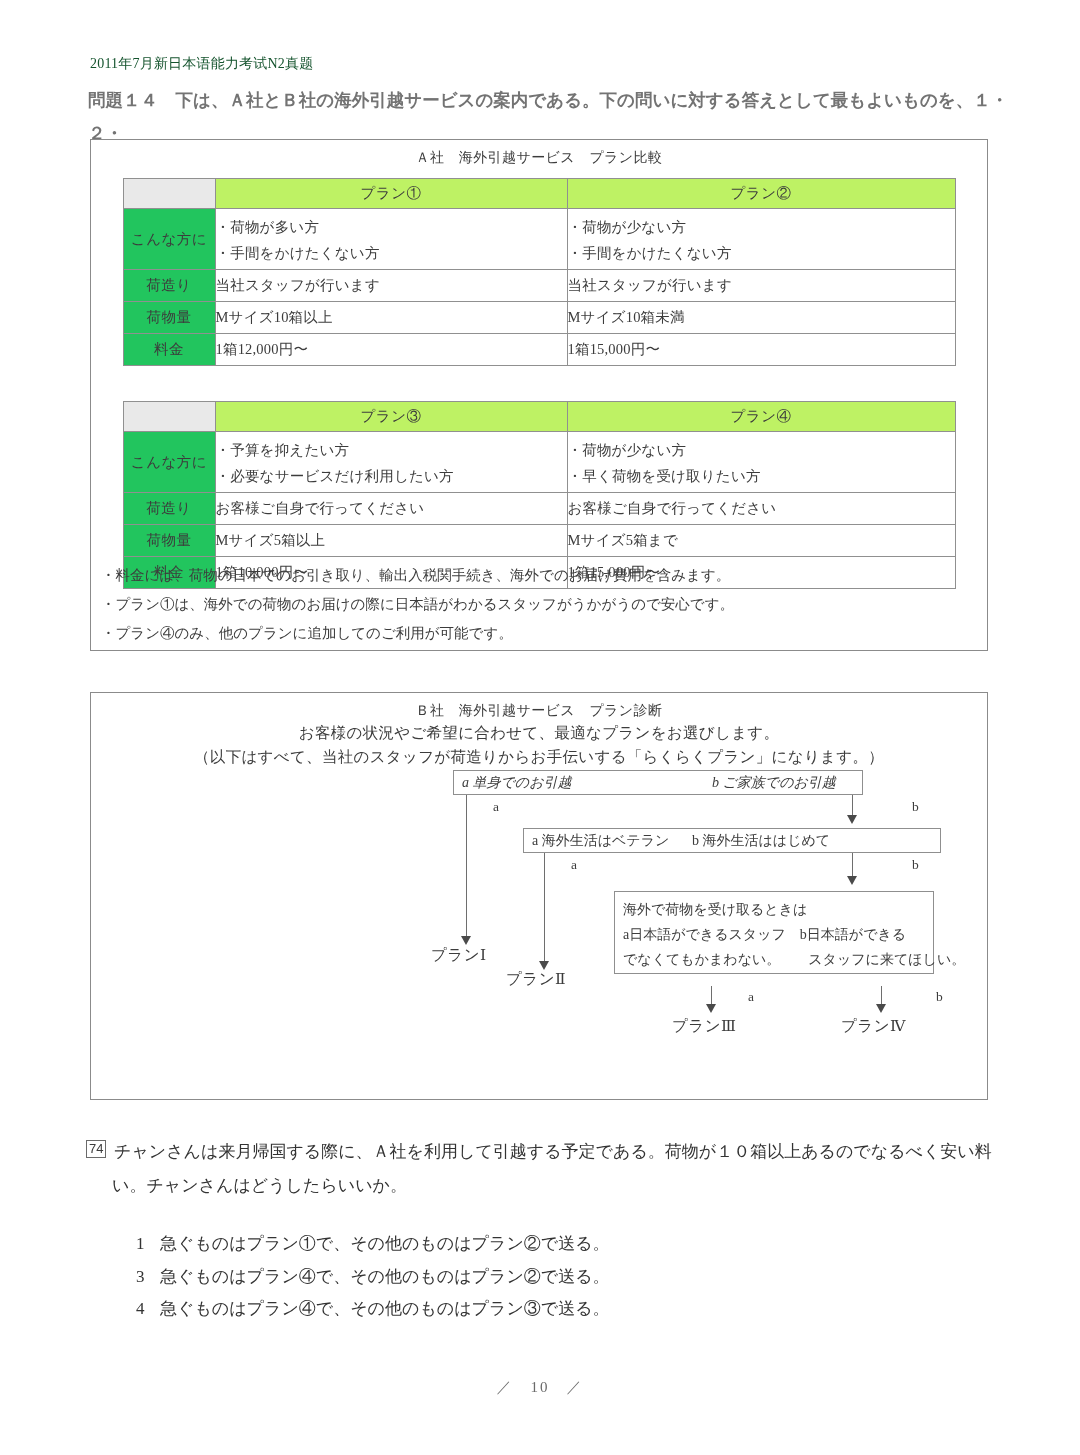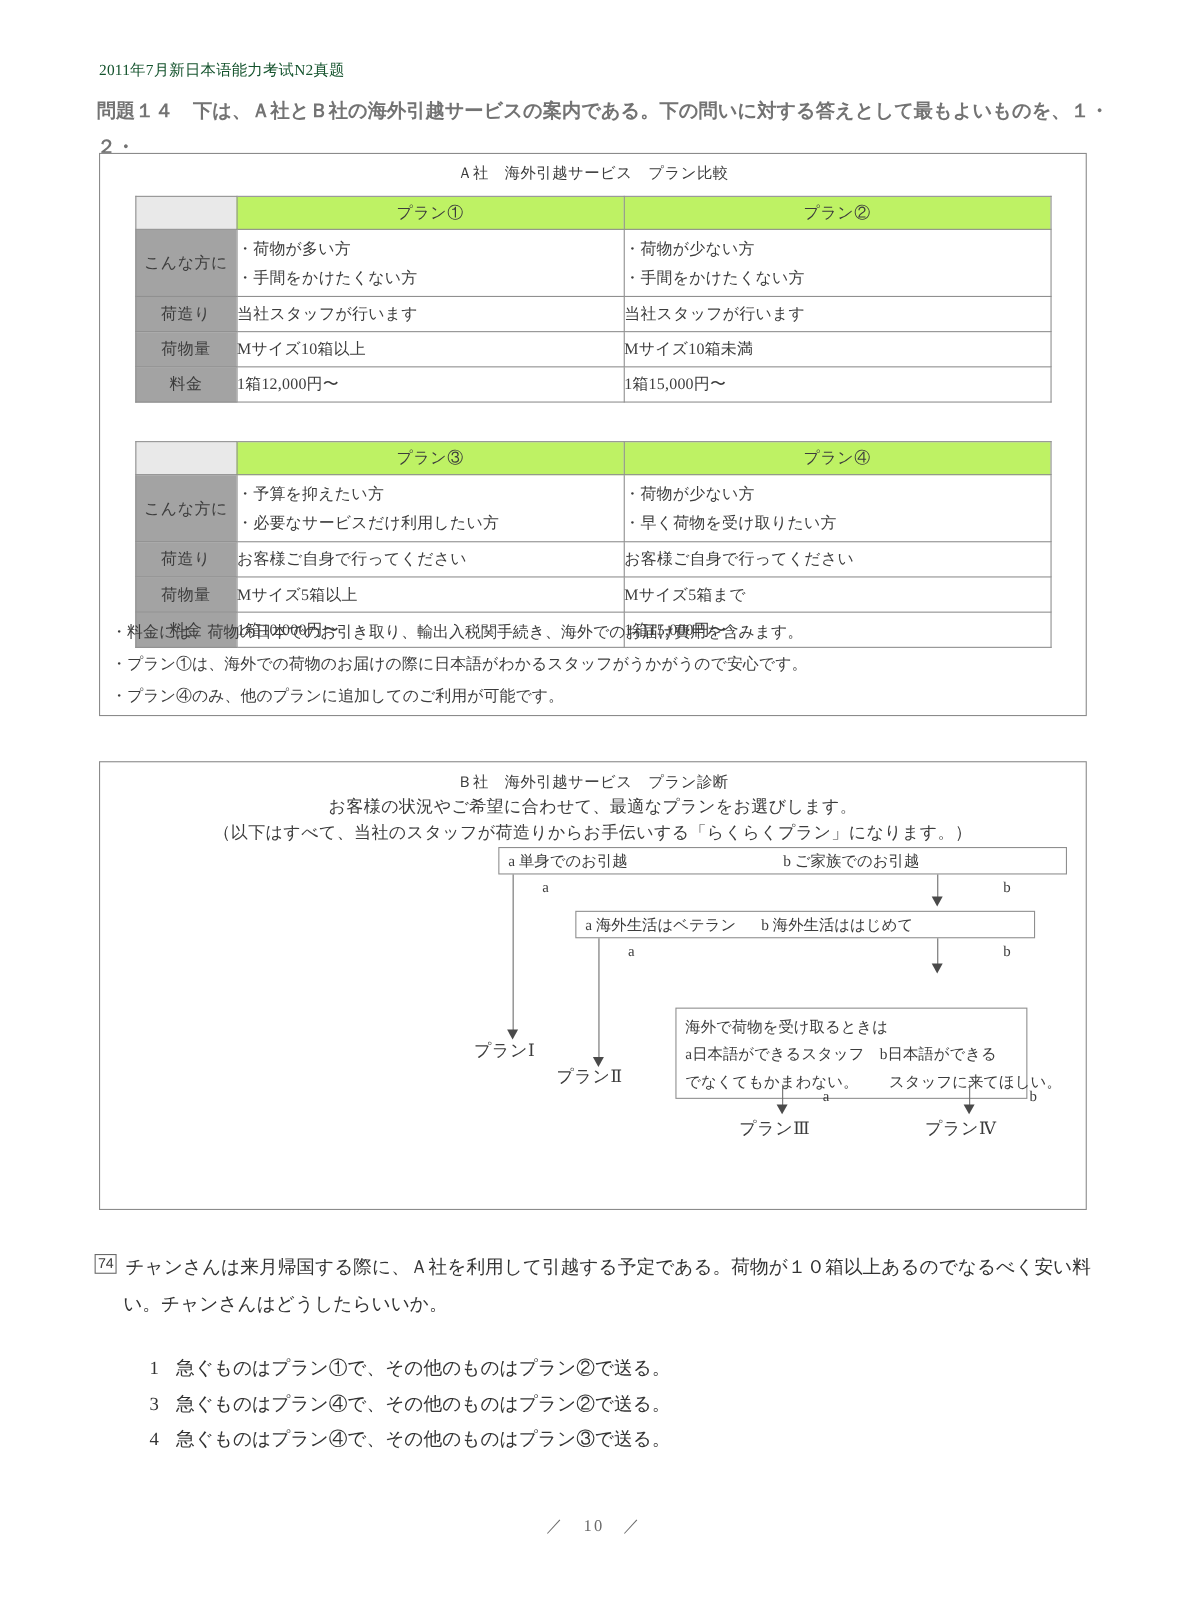--- a/index.html
+++ b/index.html
@@ -100,21 +100,21 @@
   .hdr-cell {
     background: #bef264;
     text-align: center;
     height: 29px;
     font-size: 15px;
     letter-spacing: 0.5px;
   }
   .hdr-blank { background: #e9e9e9; }
 
   .lbl-cell {
-    background: #a3a3a3;
+    background: #22c55e;
     text-align: center;
     letter-spacing: 0.5px;
   }
   .val-cell {
     padding-left: 7px;
     letter-spacing: 0.2px;
   }
   .row-who td { height: 58px; }
   .row-who .val-cell { padding-top: 2px; }
   .row-who .bline {
@@ -144,33 +144,33 @@
   }
   .flow-box {
     position: absolute;
     border: 1.2px solid #8f8f8f;
     box-sizing: border-box;
     background: #fff;
     font-size: 14px;
     color: #3c3c3c;
   }
   #fb-1 {
-    left: 362px; top: 77px; width: 517px; height: 25px;
+    left: 362px; top: 77px; width: 410px; height: 25px; font-style: italic;
   }
   #fb-1 .opt-a { position: absolute; left: 8px; top: 3px; white-space: nowrap; }
   #fb-1 .opt-b { position: absolute; left: 258px; top: 3px; white-space: nowrap; }
 
   #fb-2 {
     left: 432px; top: 135px; width: 418px; height: 25px;
   }
   #fb-2 .opt-a { position: absolute; left: 8px; top: 3px; white-space: nowrap; }
   #fb-2 .opt-b { position: absolute; left: 168px; top: 3px; white-space: nowrap; }
 
   #fb-3 {
-    left: 523px; top: 223px; width: 320px; height: 83px;
+    left: 523px; top: 198px; width: 320px; height: 83px;
     padding: 5px 12px 0 8px;
   }
   #fb-3 .fl { display: block; line-height: 25px; white-space: nowrap; }
 
   
   .vline {
     position: absolute;
     width: 1.4px;
     background: #6e6e6e;
   }

